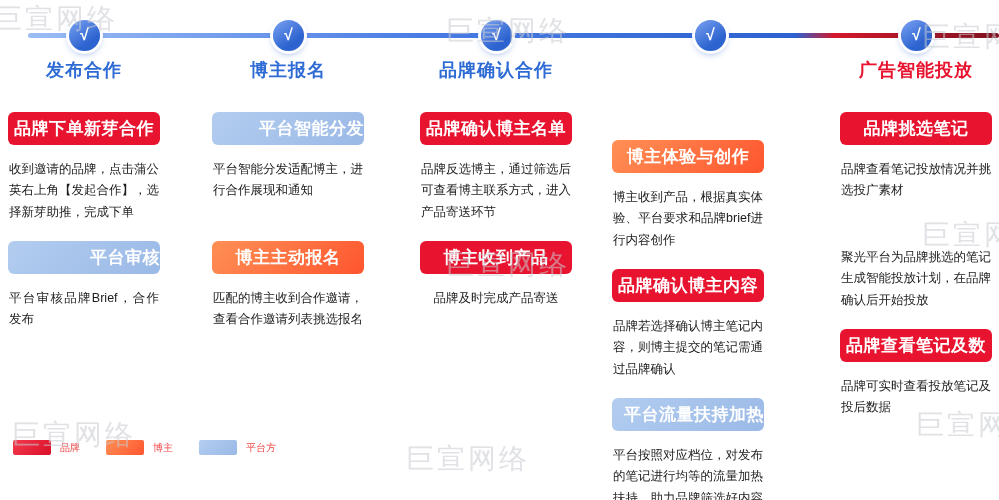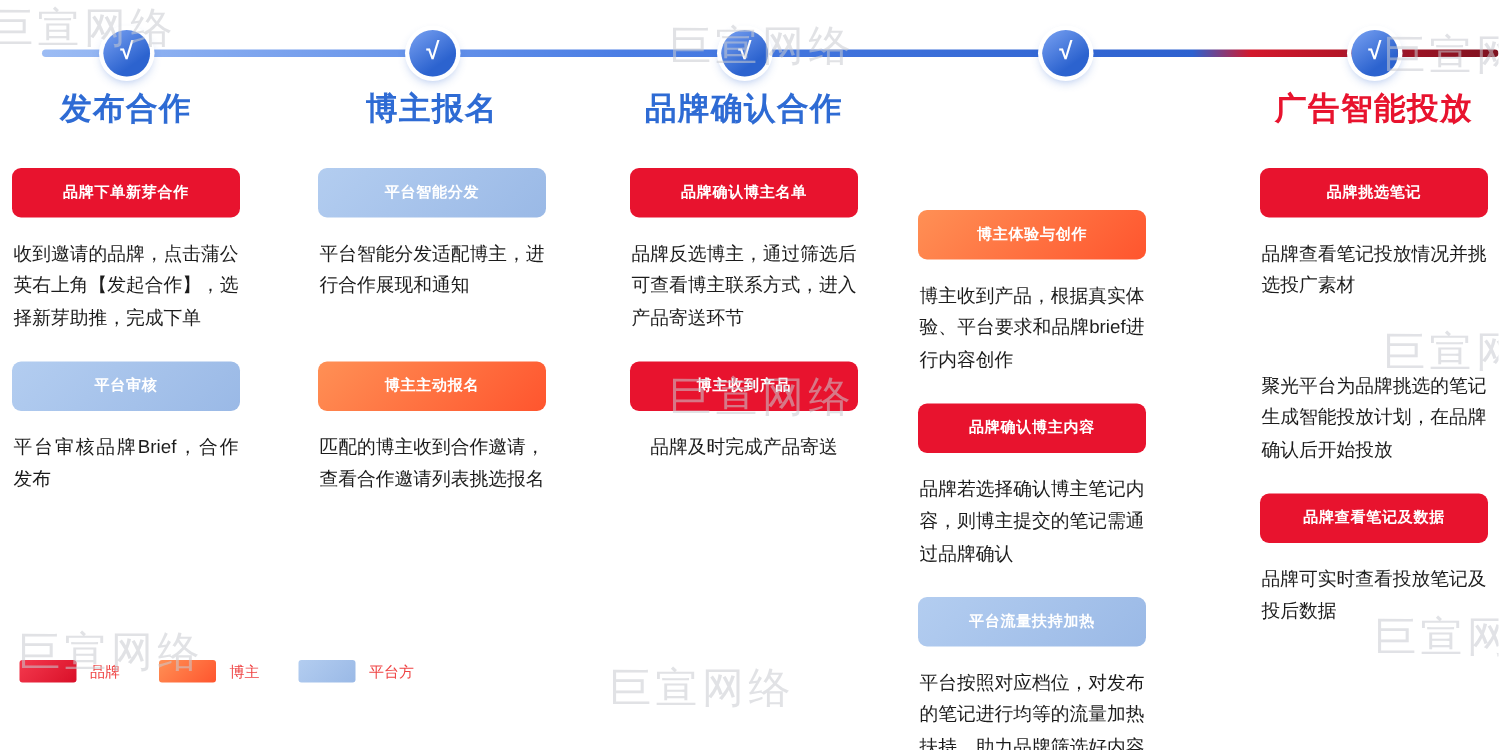--- a/index.html
+++ b/index.html
@@ -37,34 +37,34 @@
     display:flex; align-items:center; justify-content:center;
     color:#fff; font-weight:bold; font-size:16px;
     box-shadow:0 0 0 3px #ffffff, 0 3px 7px rgba(43,98,207,.45);
     z-index:2;
   }
   .node .chk { transform:translateY(-1px); }
 
   
   .stage-title {
     position:absolute; top:58px; width:152px; text-align:center;
-    font-size:21px; font-weight:bold; color:#2e6bd4; letter-spacing:1px;
+    font-size:18px; font-weight:bold; color:#2e6bd4; letter-spacing:1px;
   }
   .stage-title.red { color:#e8132e; }
 
   
   .col { position:absolute; top:112px; width:152px; }
   .badge {
     height:33px; line-height:33px; border-radius:6px;
-    text-align:center; color:#fff; font-size:10px; font-weight:bold;
+    text-align:center; color:#fff; font-size:17px; font-weight:bold;
     margin-bottom:8px; letter-spacing:.5px;
   }
   .badge.brand   { background:#e8132e; }
   .badge.blogger { background:linear-gradient(135deg,#ff9055 0%,#ff552e 100%); }
-  .badge.platform{ background:linear-gradient(135deg,#b3cdf0 0%,#9ab9e6 100%); }
+  .badge.platform{ background:linear-gradient(135deg,#b3cdf0 0%,#9ab9e6 100%);text-align:right; }
   .desc {
     min-height:80px; margin-bottom:8px; padding:6px 1px 0 1px;
     font-size:12.5px; line-height:1.7; color:#1c1c1c; text-align:justify;
   }
   .desc.center { text-align:center; }
   .desc.short { min-height:0; }
 
   
   .legend { position:absolute; left:13px; top:440px; display:flex; align-items:center; gap:26px; }
   .legend-item { display:flex; align-items:center; gap:9px; }

